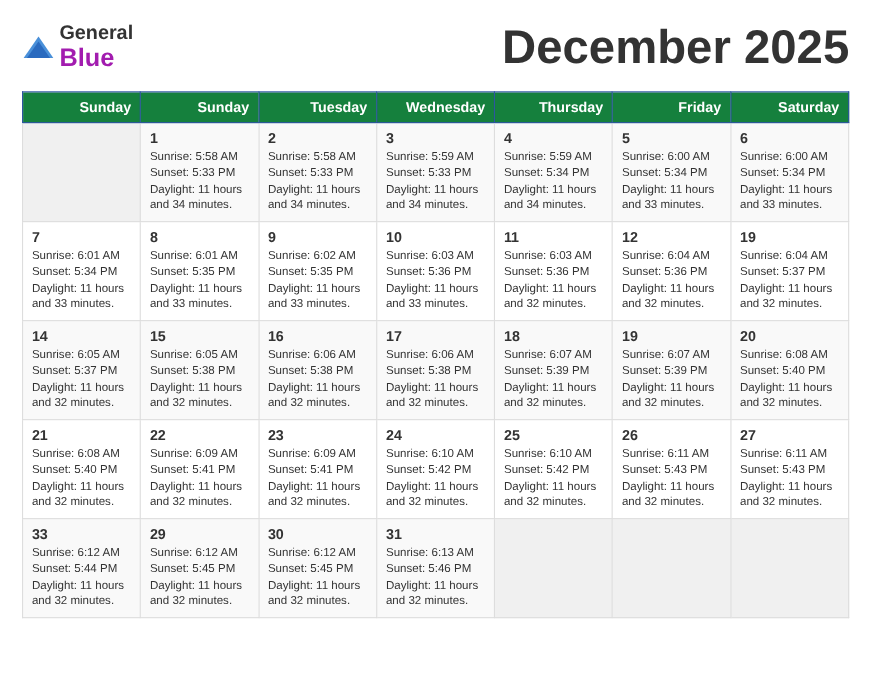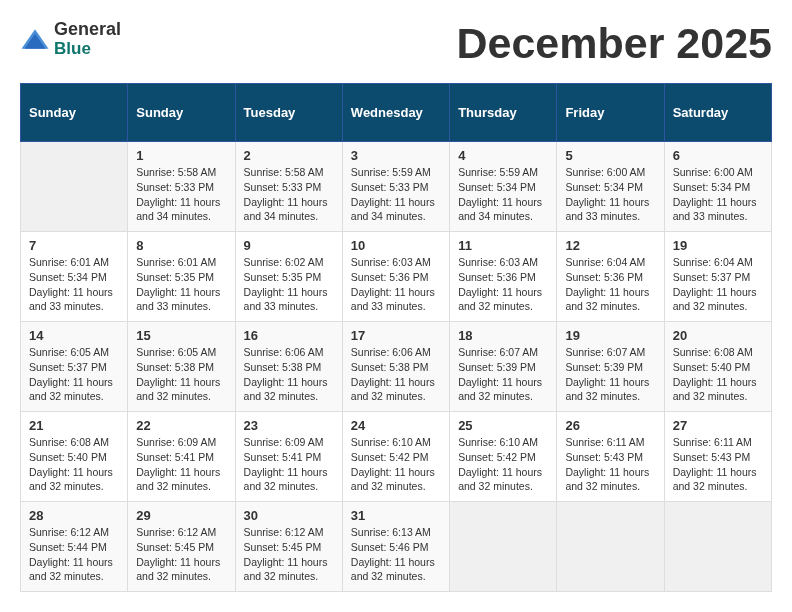--- a/index.html
+++ b/index.html
@@ -37,24 +37,24 @@
     .calendar-subtitle {
       font-size: 16px;
       color: #555;
     }
     table {
       width: 100%;
       border-collapse: collapse;
       border: 1px solid #ccc;
     }
     thead tr th {
-      background-color: #0c4a6e;
+      background-color: #15803d;
       color: #fff;
-      text-align: left;
-      padding: 21px 8px;
+      text-align: right;
+      padding: 6px 8px;
       font-size: 13px;
       font-weight: bold;
       border: 1px solid #2d55a0;
     }
     tbody tr td {
       vertical-align: top;
       padding: 6px 8px;
       border: 1px solid #ddd;
       font-size: 11px;
       color: #333;
@@ -88,21 +88,21 @@
 
 <div class="header-area">
   <div class="logo">
     <svg class="logo-icon" viewBox="0 0 40 30" xmlns="http://www.w3.org/2000/svg">
       <polygon points="20,2 38,28 2,28" fill="#4a90d9"></polygon>
       <polygon points="20,8 34,28 6,28" fill="#2a6abf"></polygon>
     </svg>
     <div>
       <div style="line-height:1.1;">
         <span style="font-size:18px;font-weight:bold;color:#333;">General</span><br>
-        <span style="font-size:17px;font-weight:bold;color:#0f766e;">Blue</span>
+        <span style="font-size:23px;font-weight:bold;color:#a21caf;">Blue</span>
       </div>
     </div>
   </div>
   <div class="title-area">
     <div class="calendar-title">December 2025</div>
   </div>
 </div>
 
 <table>
   <thead>
@@ -310,21 +310,21 @@
         <td>
           <span class="day-number">27</span>
           <div class="day-info" style="white-space: pre-line;">Sunrise: 6:11 AM
 Sunset: 5:43 PM
 Daylight: 11 hours
 and 32 minutes.</div>
         </td>
       </tr>
       <tr>
         <td>
-          <span class="day-number">28</span>
+          <span class="day-number">33</span>
           <div class="day-info" style="white-space: pre-line;">Sunrise: 6:12 AM
 Sunset: 5:44 PM
 Daylight: 11 hours
 and 32 minutes.</div>
         </td>
         <td>
           <span class="day-number">29</span>
           <div class="day-info" style="white-space: pre-line;">Sunrise: 6:12 AM
 Sunset: 5:45 PM
 Daylight: 11 hours

